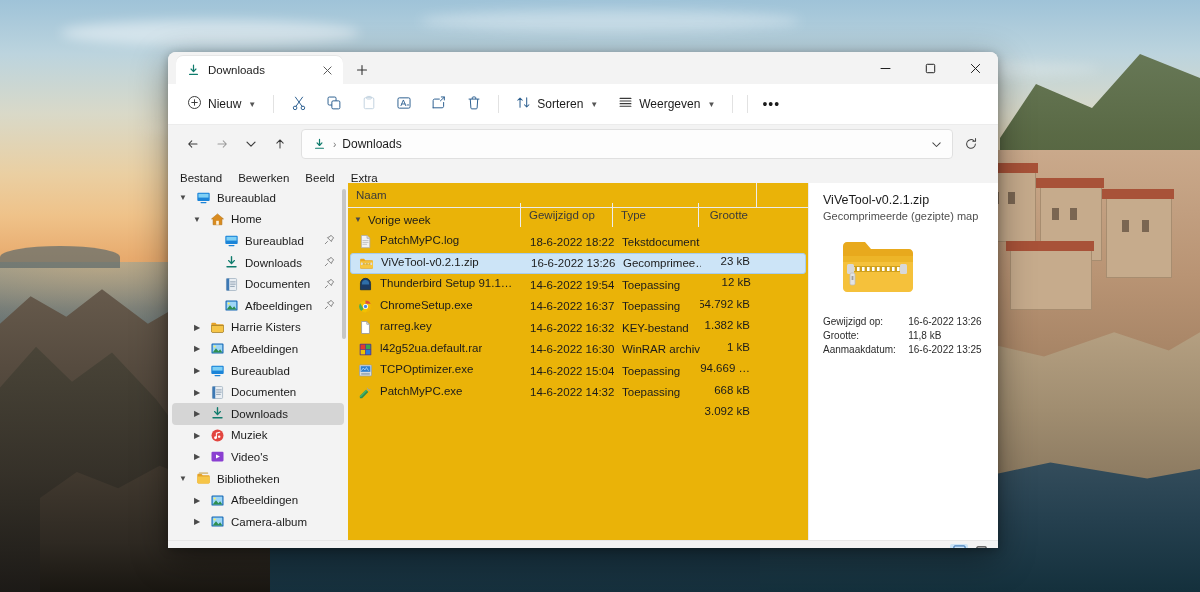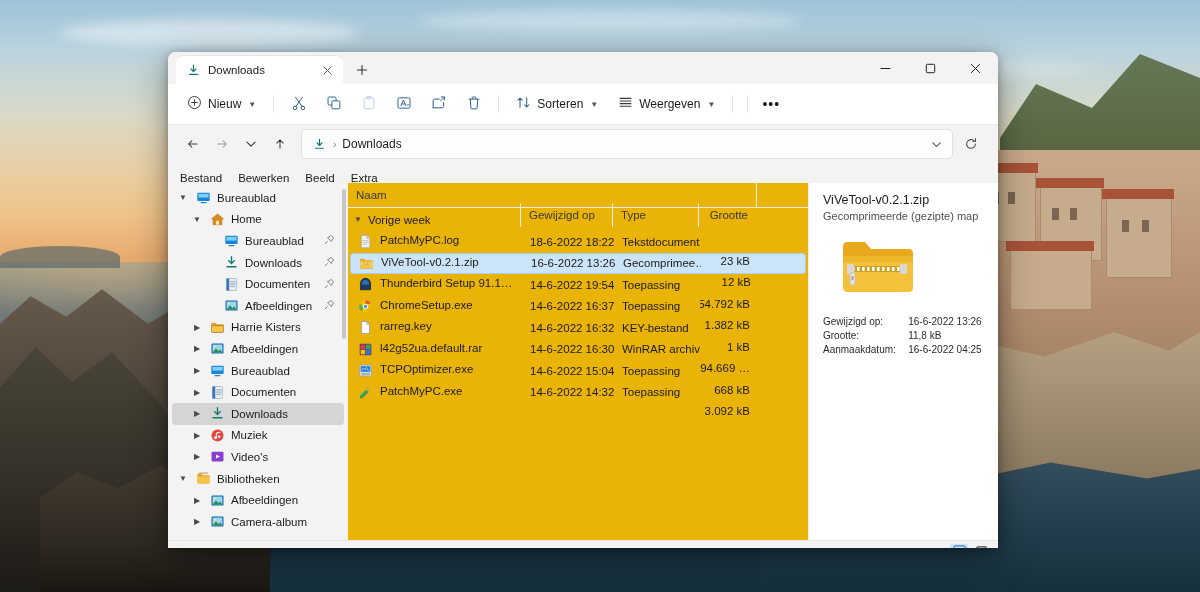--- a/index.html
+++ b/index.html
@@ -844,21 +844,21 @@
           <rect x="9" y="37" width="5" height="12" rx="1.6" fill="#e3e3e3" stroke="#bdbdbd" stroke-width=".8"></rect>
           <rect x="10.6" y="40" width="1.8" height="4" fill="#9e9e9e"></rect>
         </svg>
       </div>
       <div class="det-table" id="dettable">
           <div class="det-k">Gewijzigd op:</div>
           <div class="det-v">16-6-2022 13:26</div>
           <div class="det-k">Grootte:</div>
           <div class="det-v">11,8 kB</div>
           <div class="det-k">Aanmaakdatum:</div>
-          <div class="det-v">16-6-2022 04:25</div>
+          <div class="det-v">16-6-2022 13:25</div>
         </div>
     </div>
   </div>
 
   <div class="statusbar">
     <span>8 items</span>
     <span>1 item geselecteerd  11,8 kB</span>
     <span class="status-right">
       <span class="viewbtn active">
         <svg width="13" height="13" viewBox="0 0 14 14">

